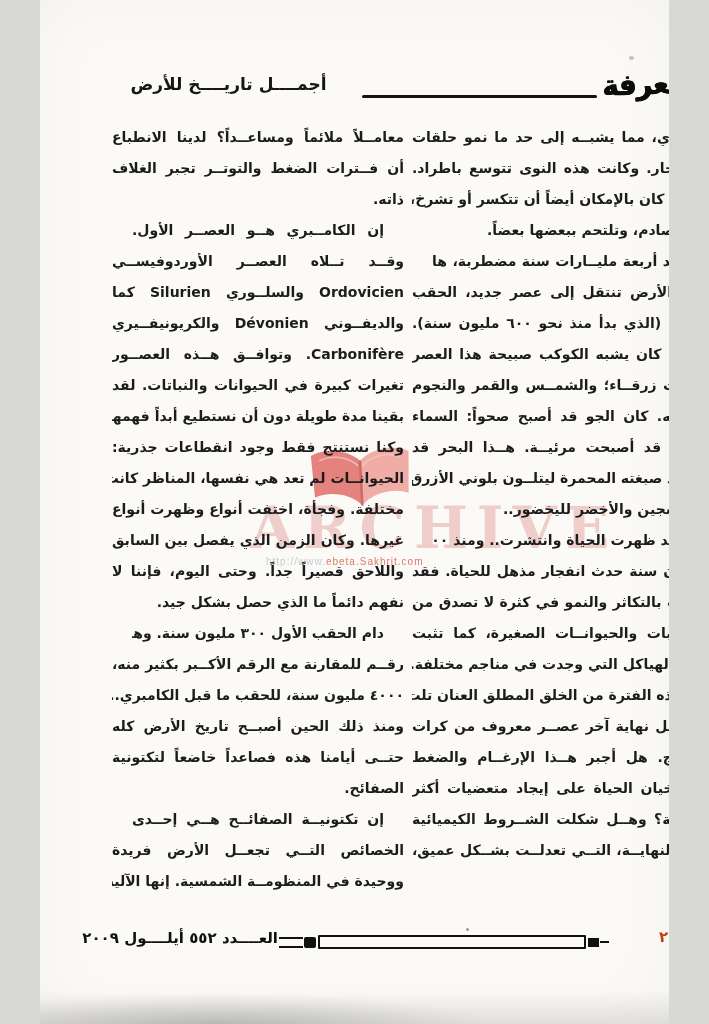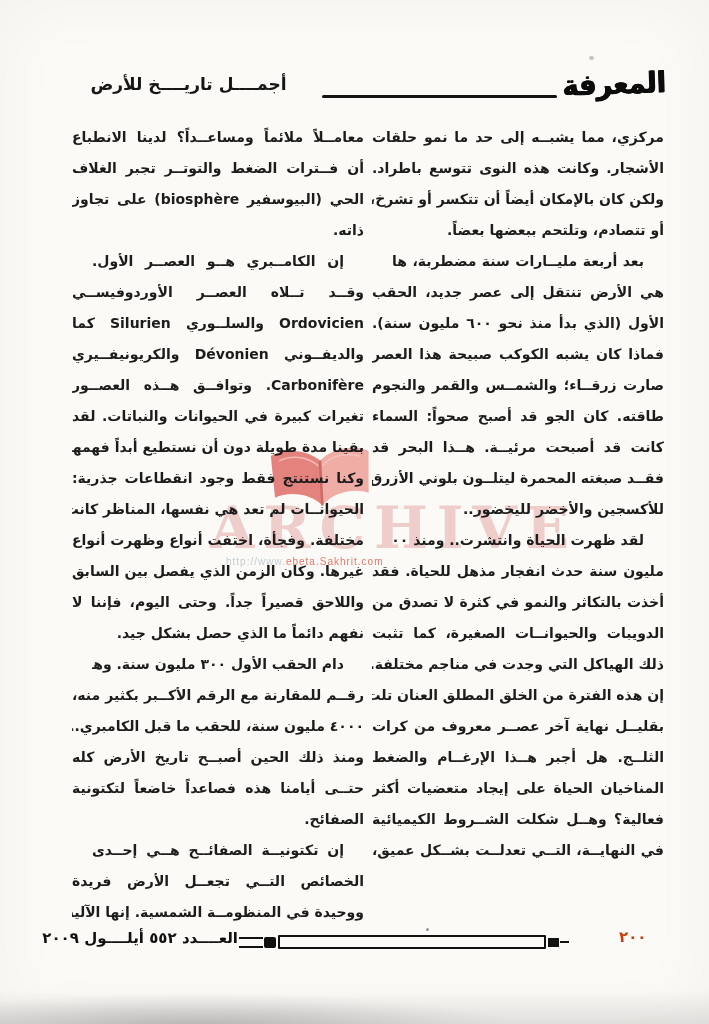--- a/index.html
+++ b/index.html
@@ -1,17 +1,17 @@
 <!DOCTYPE html>
 <html lang="ar"><head>
 <meta charset="utf-8">
 <style>
   html,body{margin:0;padding:0;background:#d8d8d4;}
   .page{
-    position:relative;width:709px;height:1024px;margin:0 auto;
+    position:relative;width:629px;height:1024px;margin:0 auto;
     background:#fbfaf7;overflow:hidden;
     font-family:"DejaVu Sans",sans-serif;color:#1b1b1b;
     box-shadow:inset 0 0 70px rgba(0,0,0,0.035);
   }
   
   .running-title{
     position:absolute;left:86px;top:74px;width:205px;
     direction:rtl;text-align:center;font-size:17px;font-weight:bold;color:#161616;
   }
   .magazine-logo{
@@ -119,21 +119,20 @@
       <div class="line">إن هذه الفترة من الخلق المطلق العنان تلت</div>
       <div class="line">بقليــل نهاية آخر عصــر معروف من كرات</div>
       <div class="line">الثلــج. هل أجبر هــذا الإرغــام والضغط</div>
       <div class="line">المناخيان الحياة على إيجاد متعضيات أكثر</div>
       <div class="line">فعالية؟ وهــل شكلت الشــروط الكيميائية</div>
       <div class="line">في النهايــة، التــي تعدلــت بشــكل عميق،</div>
     </div>
   <div class="col col-left">
       <div class="line">معامــلاً ملائماً ومساعــداً؟ لدينا الانطباع</div>
       <div class="line">أن فــترات الضغط والتوتــر تجبر الغلاف</div>
-      <div class="line">الحي (البيوسفير biosphère) على تجاوز</div>
       <div class="line end">ذاته.</div>
       <div class="line indent">إن الكامــبري هــو العصــر الأول.</div>
       <div class="line">وقــد تــلاه العصــر الأوردوفيســي</div>
       <div class="line">Ordovicien والسلــوري Silurien كما</div>
       <div class="line">والديفــوني Dévonien والكريونيفــيري</div>
       <div class="line">Carbonifère. وتوافــق هــذه العصــور</div>
       <div class="line">تغيرات كبيرة في الحيوانات والنباتات. لقد</div>
       <div class="line">بقينا مدة طويلة دون أن نستطيع أبداً فهمها.</div>
       <div class="line">وكنا نستنتج فقط وجود انقطاعات جذرية:</div>
       <div class="line">الحيوانــات لم تعد هي نفسها، المناظر كانت</div>

